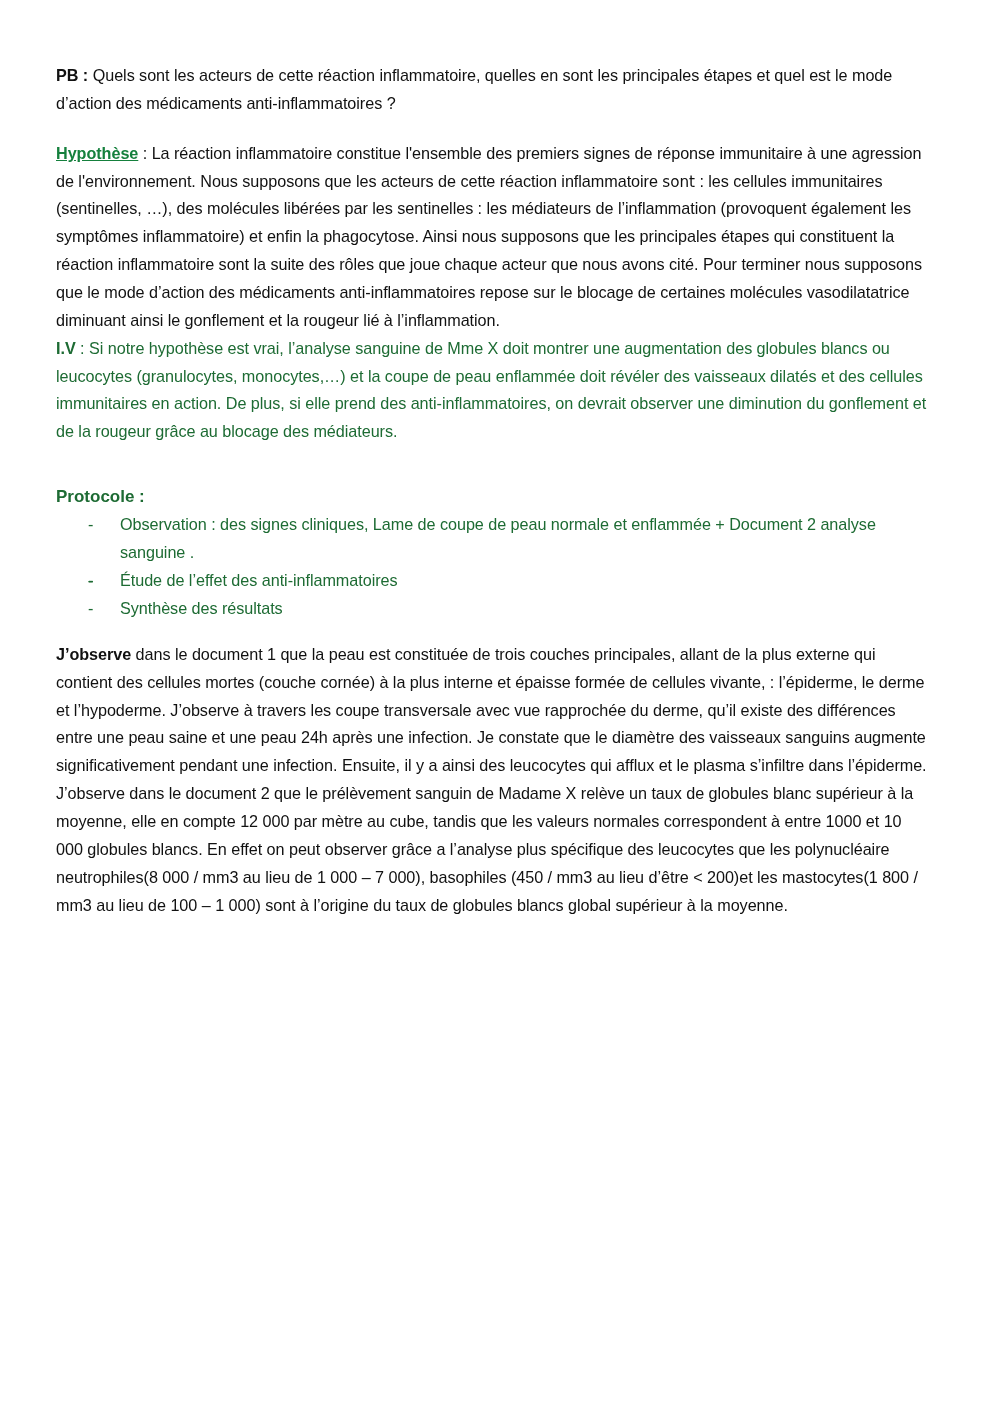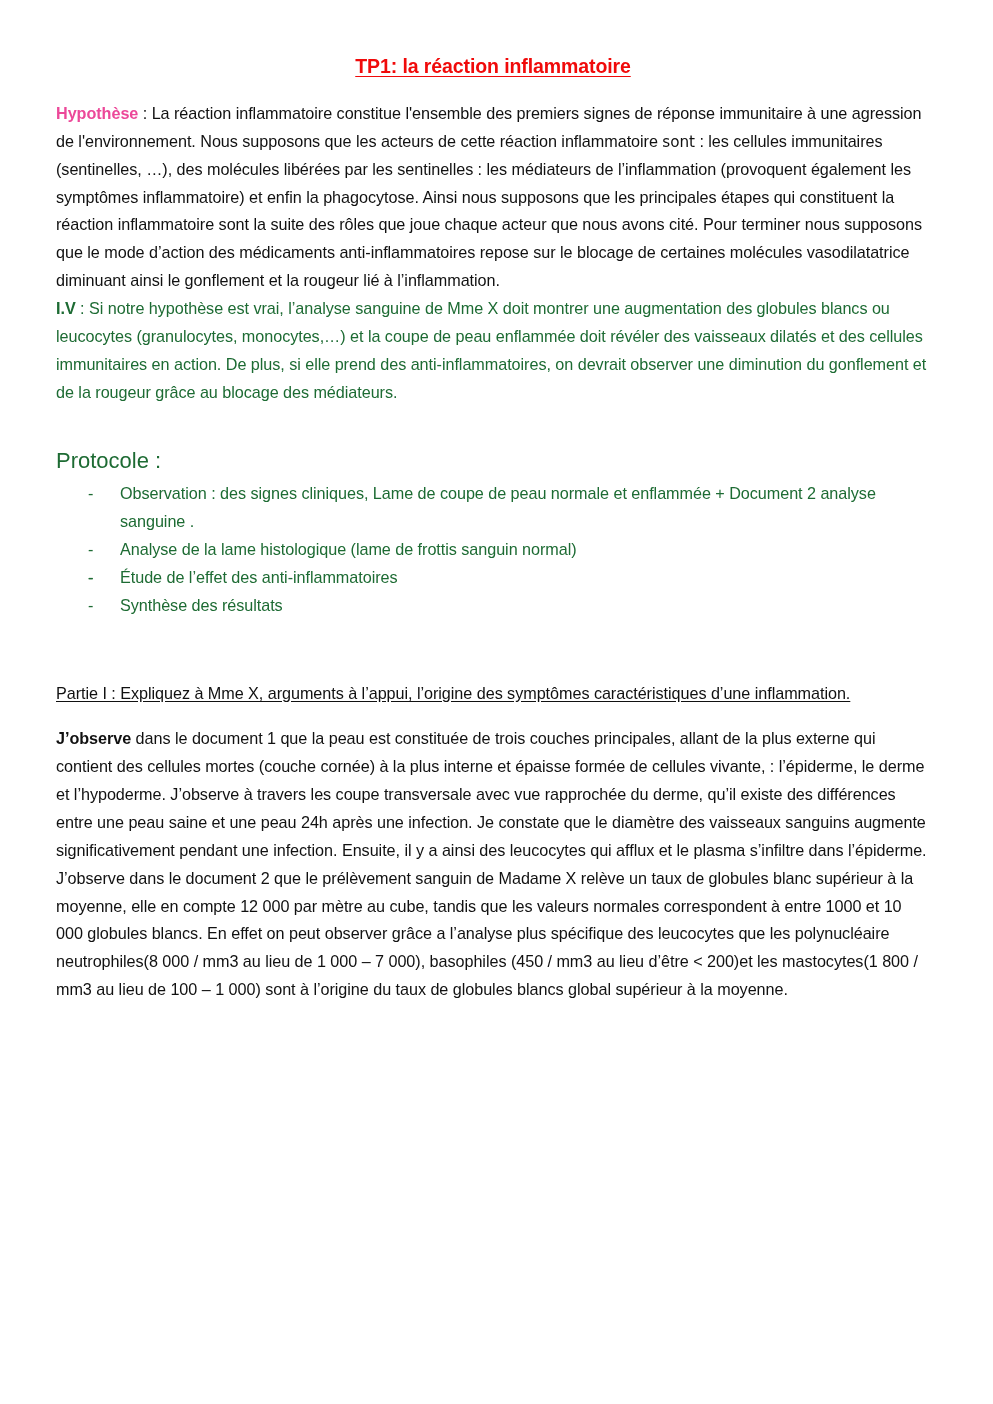--- a/index.html
+++ b/index.html
@@ -44,38 +44,38 @@
     line-height: 1.72;
     text-align: left;
     margin: 0;
     letter-spacing: -0.05px;
   }
   .para.black { color: #111111; }
   .para.green { color: #1d6b33; }
   .para.blue  { color: #2f5d9e; }
 
   .lead-bold { font-weight: bold; }
-  .lead-bold.green { color: #ec4899; }
+  .lead-bold.green { color: #15803d; text-decoration: underline; }
 
   
   .alt-face { font-family: "DejaVu Sans", sans-serif; font-size: 0.94em; text-align: right; }
 
   
   .blk-pb          { margin-top: 62px; }
   .blk-hypothese   { margin-top: 22px; }
   .blk-iv          { }
   .blk-protocole   { margin-top: 36px; }
   .blk-partie      { margin-top: 60px; }
   .blk-doc         { margin-top: 60px; }
   .blk-observe     { margin-top: 18px; }
 
   
   .proto-title {
-    font-size: 22px;
-    font-weight: normal;
+    font-size: 17px;
+    font-weight: bold;
     color: #1d6b33;
     line-height: 1.72;
   }
   .proto-list {
     list-style: none;
     margin: 0;
     padding: 0;
   }
   .proto-list li {
     position: relative;
@@ -99,36 +99,35 @@
     text-decoration: underline;
     text-underline-offset: 2px;
     letter-spacing: -0.05px;
   }
 </style>
 </head>
 <body>
 
 <div class="page">
 
-  <h1 class="doc-title">TP1: la réaction inflammatoire</h1>
 
+  <p class="para black blk-pb"><span class="lead-bold">PB :</span><span> Quels sont les acteurs de cette réaction inflammatoire, quelles en sont les principales étapes et quel est le mode d’action des médicaments anti-inflammatoires ?</span></p>
 
   <p class="para black blk-hypothese"><span class="lead-bold green">Hypothèse</span><span> : La réaction inflammatoire constitue l'ensemble des premiers signes de réponse immunitaire à une agression de l'environnement. </span><span class="green">Nous supposons que les acteurs de cette réaction inflammatoire </span><span class="green alt-face">sont</span><span class="green"> : les cellules immunitaires (sentinelles, …), des molécules libérées par les sentinelles : les médiateurs de l’inflammation (provoquent également les symptômes inflammatoire) et enfin la phagocytose. Ainsi nous supposons que les principales étapes qui constituent la réaction inflammatoire sont la suite des rôles que joue chaque acteur que nous avons cité. Pour terminer nous supposons que le mode d’action des médicaments anti-inflammatoires repose sur le blocage de certaines molécules vasodilatatrice diminuant ainsi le gonflement et la rougeur lié à l’inflammation.</span></p>
 
   <p class="para green blk-iv"><span class="lead-bold">I.V</span><span> : Si notre hypothèse est vrai, l’analyse sanguine de Mme X doit montrer une augmentation des globules blancs ou leucocytes (granulocytes, monocytes,…) et la coupe de peau enflammée doit révéler des vaisseaux dilatés et des cellules immunitaires en action. De plus, si elle prend des anti-inflammatoires, on devrait observer une diminution du gonflement et de la rougeur grâce au blocage des médiateurs.</span></p>
 
   <div class="blk-protocole">
     <div class="proto-title">Protocole :</div>
     <ul class="proto-list">
       <li><span class="dash">-</span><span>Observation : des signes cliniques, Lame de coupe de peau normale et enflammée + Document 2  analyse sanguine .</span></li>
-      <li><span class="dash">-</span><span>Analyse de la lame histologique (lame de frottis sanguin normal)</span></li>
+      <li><span class="dash">-</span></li>
       <li><span class="dash">-</span></li>
       <li><span class="dash">-</span><span>Étude de l’effet des anti-inflammatoires</span></li>
       <li><span class="dash">-</span><span>Synthèse des résultats</span></li>
     </ul>
   </div>
 
-  <p class="partie blk-partie">Partie I : Expliquez à Mme X, arguments à l’appui, l’origine des symptômes caractéristiques d’une inflammation.</p>
 
 
   <p class="para black blk-observe"><span class="lead-bold">J’observe</span><span> dans le document 1 que la peau est constituée de trois couches principales, allant de la plus externe qui contient des cellules mortes (couche cornée) à la plus interne et épaisse formée de cellules vivante, : l’épiderme, le derme et l’hypoderme. J’observe à travers les coupe transversale avec vue rapprochée du derme, qu’il existe des différences entre une peau saine et une peau 24h après une infection. Je constate que le diamètre des vaisseaux sanguins augmente significativement pendant une infection. Ensuite, il y a ainsi des leucocytes qui afflux et le plasma s’infiltre dans l’épiderme. J’observe dans le document 2 que le prélèvement sanguin de Madame X relève un taux de globules blanc supérieur à la moyenne, elle en compte 12 000 par mètre au cube, tandis que les valeurs normales correspondent à entre 1000 et 10 000 globules blancs. En effet on peut observer grâce a l’analyse plus spécifique des leucocytes que les polynucléaire neutrophiles(8 000 / mm3 au lieu de 1 000 – 7 000), basophiles (450 / mm3 au lieu d’être &lt; 200)et les mastocytes(1 800 / mm3 au lieu de 100 – 1 000) sont à l’origine du taux de globules blancs global supérieur à la moyenne.</span></p>
 
 </div>
 
 </body></html>

